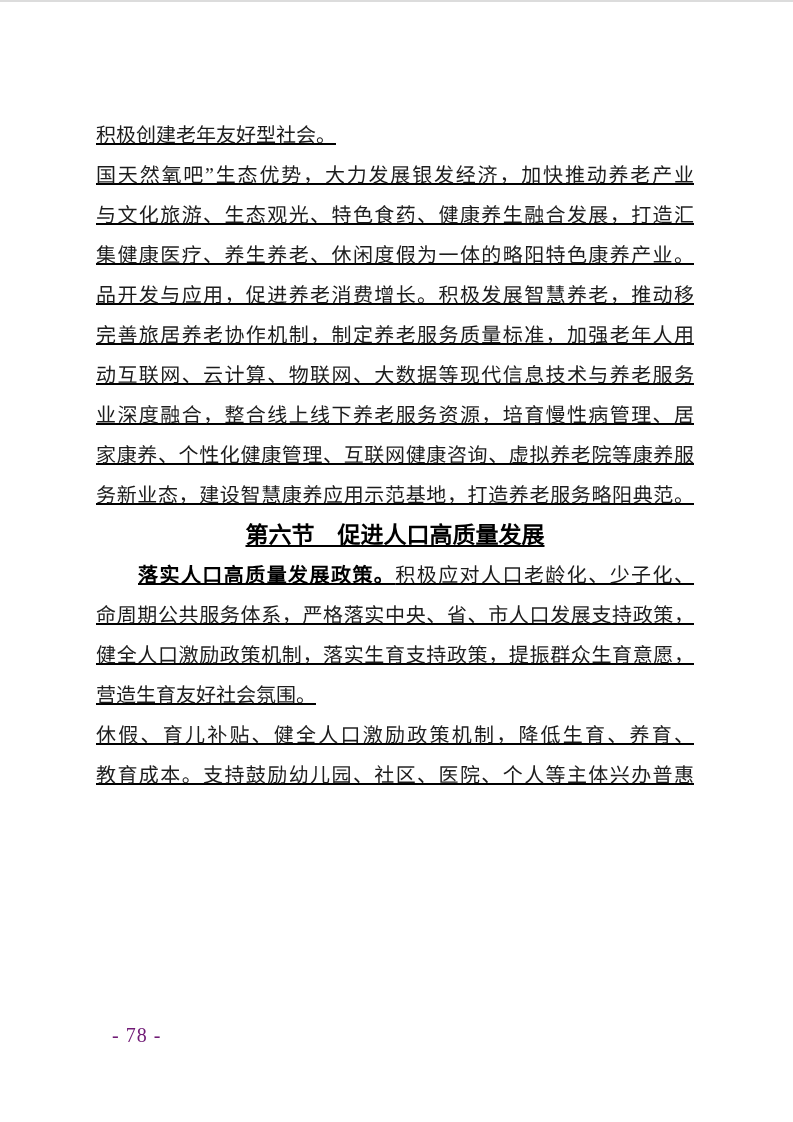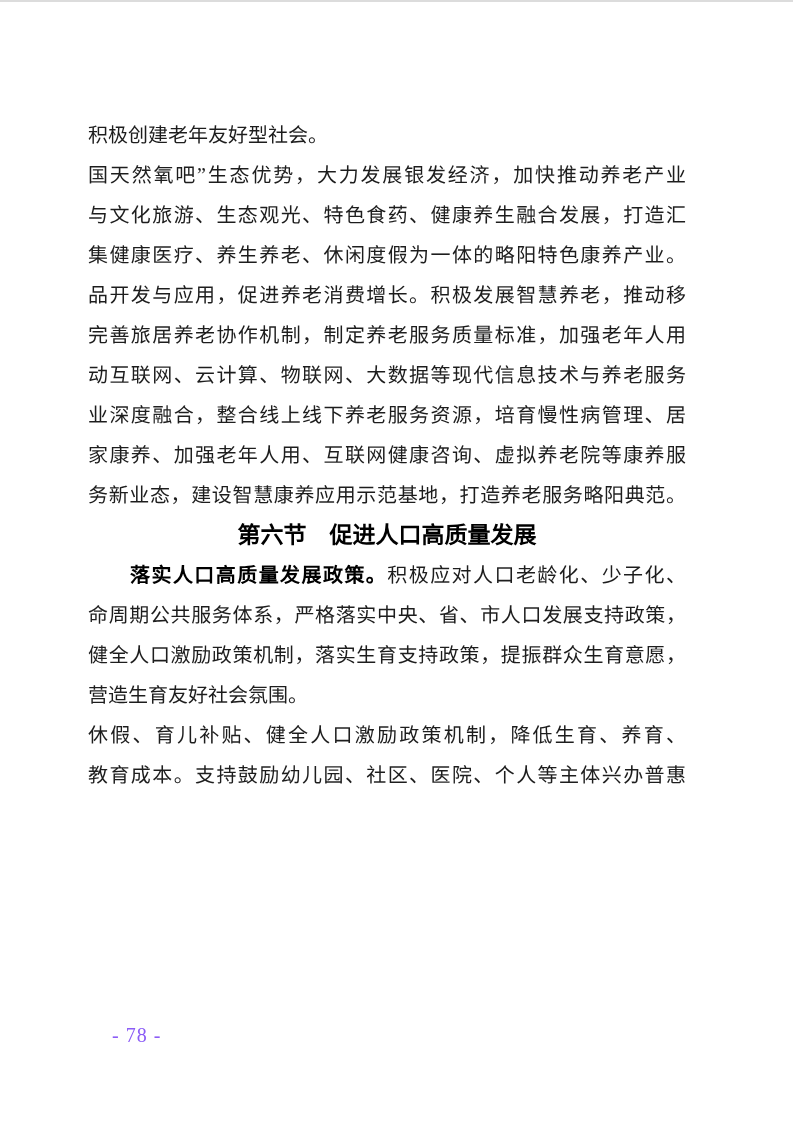--- a/index.html
+++ b/index.html
@@ -12,23 +12,24 @@
     width: 793px;
     height: 1122px;
     background: #ffffff;
     overflow: hidden;
     box-sizing: border-box;
     border-top: 2px solid #dcdcdc;
     font-family: "Liberation Serif", "DejaVu Serif", serif;
   }
   .text-block {
     position: absolute;
-    left: 88px;
+    left: 96px;
     top: 113px;
     width: 598px;
+    text-decoration: underline;
   }
   .line {
     height: 40px;
     line-height: 40px;
     font-size: 20px;
     color: #1d1d1d;
     text-align: justify;
     text-align-last: justify;
     white-space: normal;
     overflow: visible;
@@ -52,40 +53,40 @@
     text-indent: 0;
   }
   .page-footer {
     position: absolute;
     left: 112px;
     top: 1020px;
     height: 26px;
     line-height: 26px;
     font-size: 20px;
     letter-spacing: 1px;
-    color: #8b5cf6;
+    color: #701a75;
     font-family: "Liberation Serif", "DejaVu Serif", serif;
   }
 </style>
 </head>
 <body>
 
 <div class="page">
   <div class="text-block">
 
     <div class="line para-end"><span>积极创建老年友好型社会。</span></div>
 
     <div class="line"><span>国天然氧吧”生态优势，大力发展银发经济，加快推动养老产业</span></div>
     <div class="line"><span>与文化旅游、生态观光、特色食药、健康养生融合发展，打造汇</span></div>
     <div class="line"><span>集健康医疗、养生养老、休闲度假为一体的略阳特色康养产业。</span></div>
     <div class="line"><span>品开发与应用，促进养老消费增长。积极发展智慧养老，推动移</span></div>
     <div class="line"><span>完善旅居养老协作机制，制定养老服务质量标准，加强老年人用</span></div>
     <div class="line"><span>动互联网、云计算、物联网、大数据等现代信息技术与养老服务</span></div>
     <div class="line"><span>业深度融合，整合线上线下养老服务资源，培育慢性病管理、居</span></div>
-    <div class="line"><span>家康养、加强老年人用、互联网健康咨询、虚拟养老院等康养服</span></div>
+    <div class="line"><span>家康养、个性化健康管理、互联网健康咨询、虚拟养老院等康养服</span></div>
     <div class="line"><span>务新业态，建设智慧康养应用示范基地，打造养老服务略阳典范。</span></div>
 
     <div class="line heading-line"><span>第六节　促进人口高质量发展</span></div>
 
     <div class="line indent"><b class="lead">落实人口高质量发展政策。</b><span>积极应对人口老龄化、少子化、</span></div>
     <div class="line"><span>命周期公共服务体系，严格落实中央、省、市人口发展支持政策，</span></div>
     <div class="line"><span>健全人口激励政策机制，落实生育支持政策，提振群众生育意愿，</span></div>
     <div class="line para-end"><span>营造生育友好社会氛围。</span></div>
 
     <div class="line"><span>休假、育儿补贴、健全人口激励政策机制，降低生育、养育、</span></div>

